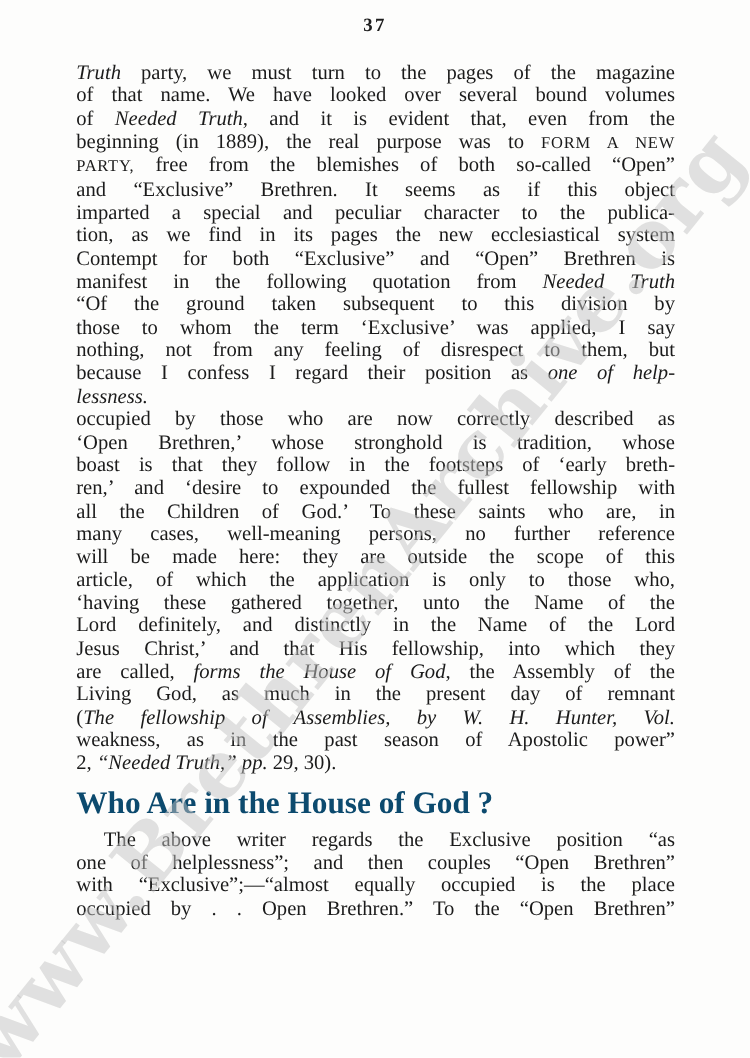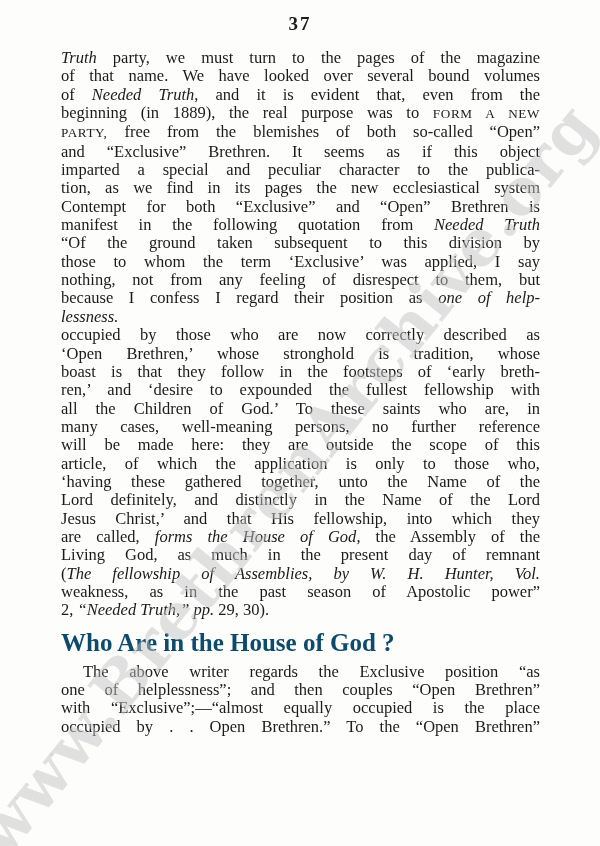--- a/index.html
+++ b/index.html
@@ -13,21 +13,21 @@
     position: relative;
     width: 600px; height: 846px;
     background: #fdfdfc;
     color: #191919;
     overflow: hidden;
   }
   .page-number {
     position: absolute;
     top: 13px; left: 0; right: 0;
     text-align: center;
-    font-size: 19px;
+    font-size: 15px;
     font-weight: 600;
     letter-spacing: 2px;
     color: #1d1d1d;
   }
   .body-text {
     position: absolute;
     top: 49px; left: 61px;
     width: 479px;
   }
   .para { margin: 0; }

